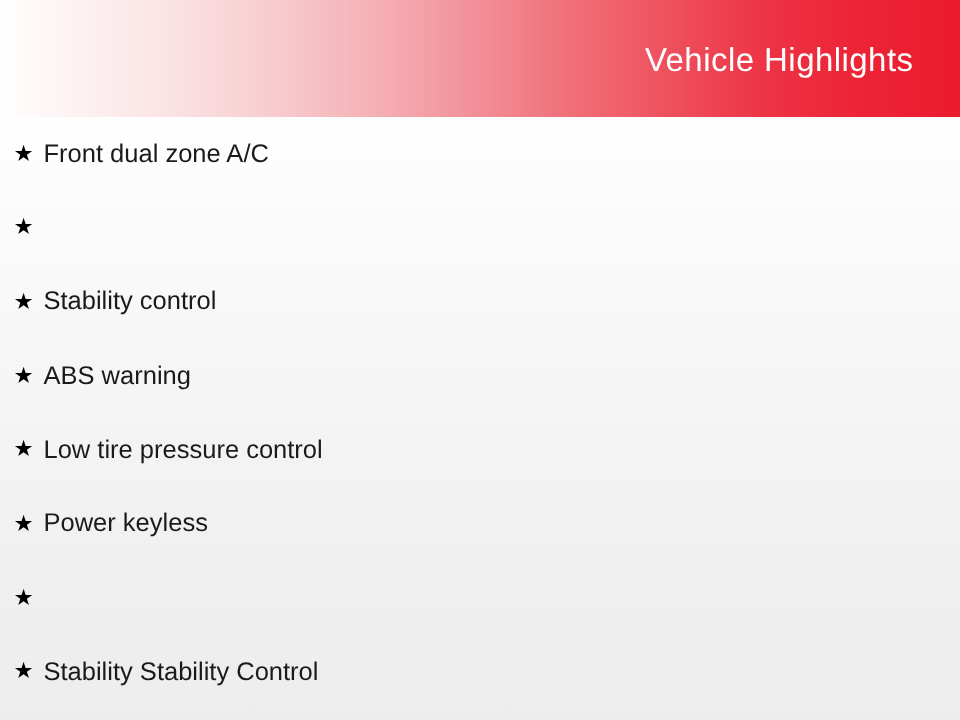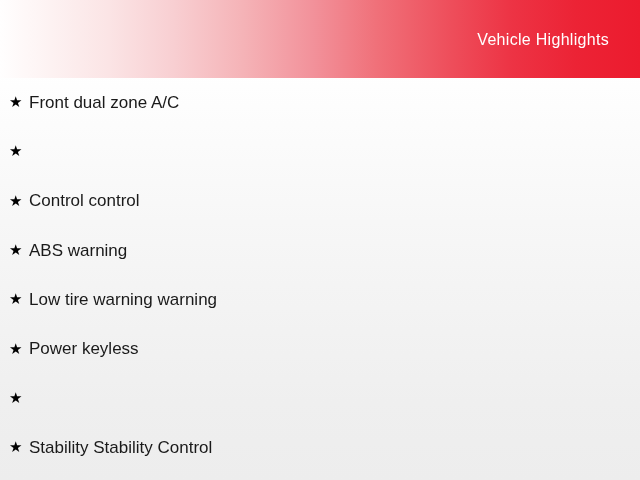--- a/index.html
+++ b/index.html
@@ -52,21 +52,21 @@
         #ec1b2e 100%);
     box-sizing: border-box;
   }
 
   #header-title {
     position: absolute;
     right: 31px;
     top: 29px;
     color: #ffffff;
     font-family: "Liberation Sans", sans-serif;
-    font-size: 16px;
+    font-size: 22px;
     font-weight: 400;
     letter-spacing: 0.3px;
     line-height: 22px;
     white-space: nowrap;
     text-align: left;
   }
 
   
   #highlights-list {
     position: absolute;
@@ -119,29 +119,29 @@
   <ul id="highlights-list">
     <li class="highlight-item">
       <span class="highlight-bullet">★</span>
       <span class="highlight-label">Front dual zone A/C</span>
     </li>
     <li class="highlight-item">
       <span class="highlight-bullet">★</span>
     </li>
     <li class="highlight-item">
       <span class="highlight-bullet">★</span>
-      <span class="highlight-label">Control control</span>
+      <span class="highlight-label">Stability control</span>
     </li>
     <li class="highlight-item">
       <span class="highlight-bullet">★</span>
       <span class="highlight-label">ABS warning</span>
     </li>
     <li class="highlight-item">
       <span class="highlight-bullet">★</span>
-      <span class="highlight-label">Low tire warning warning</span>
+      <span class="highlight-label">Low tire pressure control</span>
     </li>
     <li class="highlight-item">
       <span class="highlight-bullet">★</span>
       <span class="highlight-label">Power keyless</span>
     </li>
     <li class="highlight-item">
       <span class="highlight-bullet">★</span>
     </li>
     <li class="highlight-item">
       <span class="highlight-bullet">★</span>

